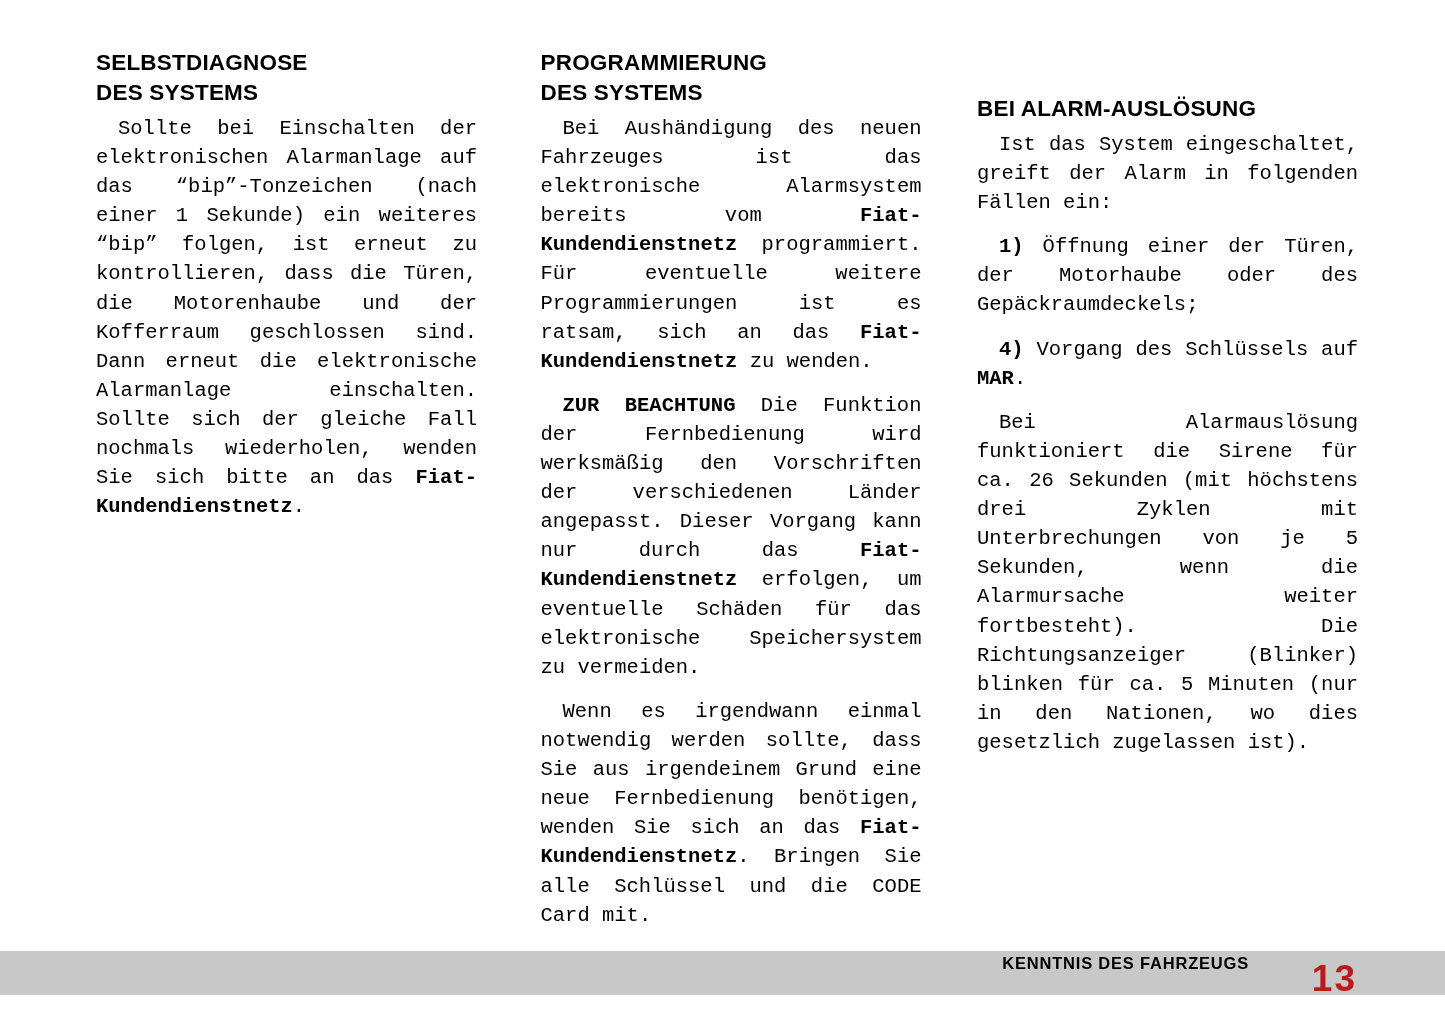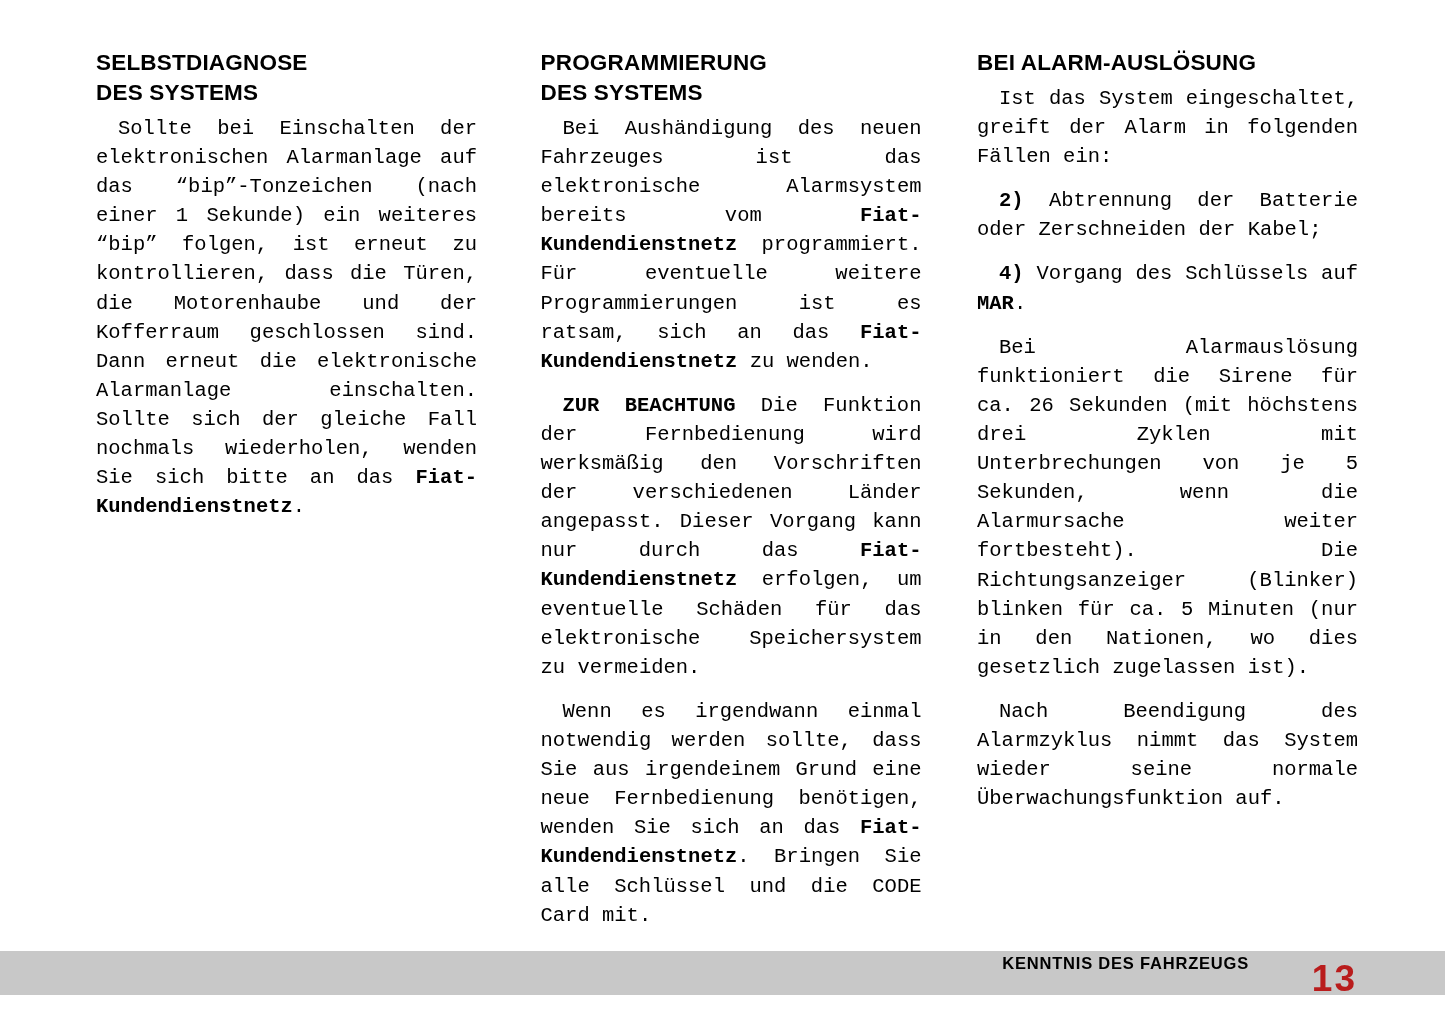--- a/index.html
+++ b/index.html
@@ -28,21 +28,21 @@
     top: 48px;
     width: 1262px;
     display: flex;
     flex-direction: row;
     justify-content: space-between;
   }
   .col {
     width: 381px;
   }
   .col.middle { width: 381px; margin-left: 8px; }
-  .col.right  { width: 381px; }
+  .col.right  { width: 381px; margin-top: 46px; }
 
   h2.heading {
     font-size: 22.5px;
     font-weight: bold;
     line-height: 1.33;
     letter-spacing: 0.2px;
     margin: 0 0 2px 0;
     text-transform: uppercase;
   }
   h2.heading .l2 { display: block; }
@@ -118,24 +118,23 @@
       <p class="body first indent"><span>Bei Aushändigung des neuen Fahrzeuges ist das elektronische Alarmsystem bereits vom </span><b>Fiat-Kundendienstnetz</b><span> programmiert. Für eventuelle weitere Programmierungen ist es ratsam, sich an das </span><b>Fiat-Kundendienstnetz</b><span> zu wenden.</span></p>
       <p class="body indent"><b>ZUR BEACHTUNG</b><span> Die Funktion der Fernbedienung wird werksmäßig den Vorschriften der verschiedenen Länder angepasst. Dieser Vorgang kann nur durch das </span><b>Fiat-Kundendienstnetz</b><span> erfolgen, um eventuelle Schäden für das elektronische Speichersystem zu vermeiden.</span></p>
       <p class="body indent"><span>Wenn es irgendwann einmal notwendig werden sollte, dass Sie aus irgendeinem Grund eine neue Fernbedienung benötigen, wenden Sie sich an das </span><b>Fiat-Kundendienstnetz</b><span>. Bringen Sie alle Schlüssel und die CODE Card mit.</span></p>
     </div>
 
     <div class="col right">
       <h2 class="heading">
         <span class="l1">BEI ALARM-AUSLÖSUNG</span>
       </h2>
       <p class="body first indent"><span>Ist das System eingeschaltet, greift der Alarm in folgenden Fällen ein:</span></p>
-      <p class="body indent"><b>2)</b><span> Abtrennung der Batterie oder Zerschneiden der Kabel;</span></p>
+      <p class="body indent"><b>1)</b><span> Öffnung einer der Türen, der Motorhaube oder des Gepäckraumdeckels;</span></p>
       <p class="body indent"><b>4)</b><span> Vorgang des Schlüssels auf </span><b>MAR</b><span>.</span></p>
       <p class="body indent"><span>Bei Alarmauslösung funktioniert die Sirene für ca. 26 Sekunden (mit höchstens drei Zyklen mit Unterbrechungen von je 5 Sekunden, wenn die Alarmursache weiter fortbesteht). Die Richtungsanzeiger (Blinker) blinken für ca. 5 Minuten (nur in den Nationen, wo dies gesetzlich zugelassen ist).</span></p>
-      <p class="body indent"><span>Nach Beendigung des Alarmzyklus nimmt das System wieder seine normale Überwachungsfunktion auf.</span></p>
     </div>
 
   </div>
 
   <div class="footer-bar"></div>
   <div class="footer-inner">
     <div class="footer-text">KENNTNIS DES FAHRZEUGS</div>
     <div class="page-number">13</div>
   </div>
 

